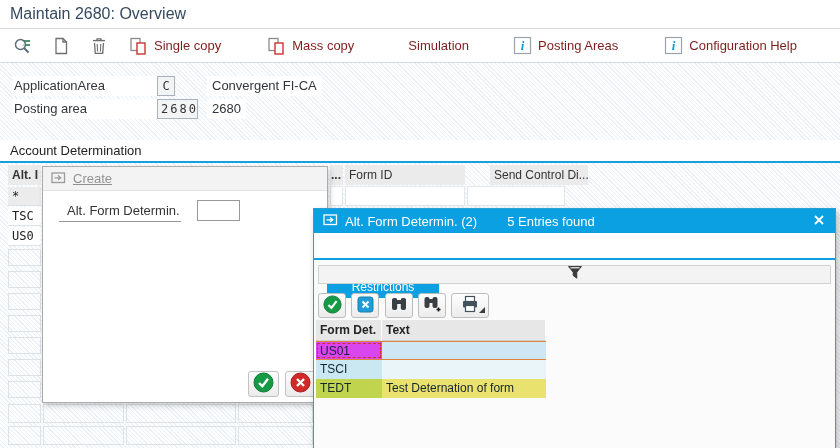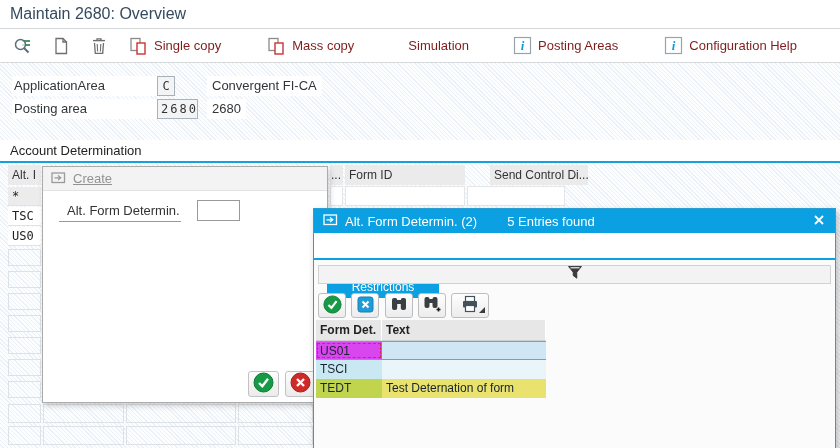--- a/index.html
+++ b/index.html
@@ -24,21 +24,21 @@
   .fval { border:1px solid #a9b2ba; background:#f2f4f5; height:20px; line-height:18px; font-family:"DejaVu Sans Mono", monospace; font-size:12px; color:#333; }
   .fdesc { background:#fff; height:20px; line-height:20px; font-size:13px; padding:0 5px; white-space:nowrap; }
 
   
   .sectionband { height:23px; background:#fff; position:relative; }
   .sectionband .stitle { position:absolute; left:10px; top:3px; font-size:13px; color:#222; }
   .sectionband .accent { position:absolute; left:0; right:0; bottom:0; height:2px; background:#15a0e0; }
 
   
   .workspace { position:relative; height:285px; overflow:hidden; }
-  .hcell { background:#ebebeb; font-size:12px; font-weight:400; color:#333; line-height:20px; height:20px; padding-left:4px; overflow:hidden; white-space:nowrap; }
+  .hcell { background:#ebebeb; font-size:12px; font-weight:700; color:#333; line-height:20px; height:20px; padding-left:4px; overflow:hidden; white-space:nowrap; }
   .wcell { background:#fff; border:1px solid #e4e7ea; height:20px; }
   .dcell { background:#fff; font-family:"DejaVu Sans Mono", monospace; font-size:12px; color:#222; line-height:19px; height:19px; padding-left:4px; border-bottom:1px solid #dfe3e6; overflow:hidden; white-space:nowrap; }
   .ecell { border:1px solid #dde2e7; height:17px; }
 
   
   .dialog { left:42px; top:3px; width:286px; height:237px; background:#fff; border:1px solid #ababab; box-shadow:2px 3px 6px rgba(0,0,0,.18); }
   .dialog .dtitle { height:24px; background:#f3f3f3; border-bottom:1px solid #e2e2e2; display:flex; align-items:center; padding-left:8px; color:#929292; font-size:13px;text-decoration:underline; }
   .dialog .dtitle svg { margin-right:7px; }
   .dlabel { left:16px; top:36px; width:122px; height:19px; font-size:13px; color:#333; padding-left:8px; border-bottom:1px solid #989898; }
   .dinput { left:154px; top:33px; width:43px; height:21px; border:1px solid #999; background:#fff; font-family:"DejaVu Sans Mono", monospace; font-size:12px; padding:0 2px; }

